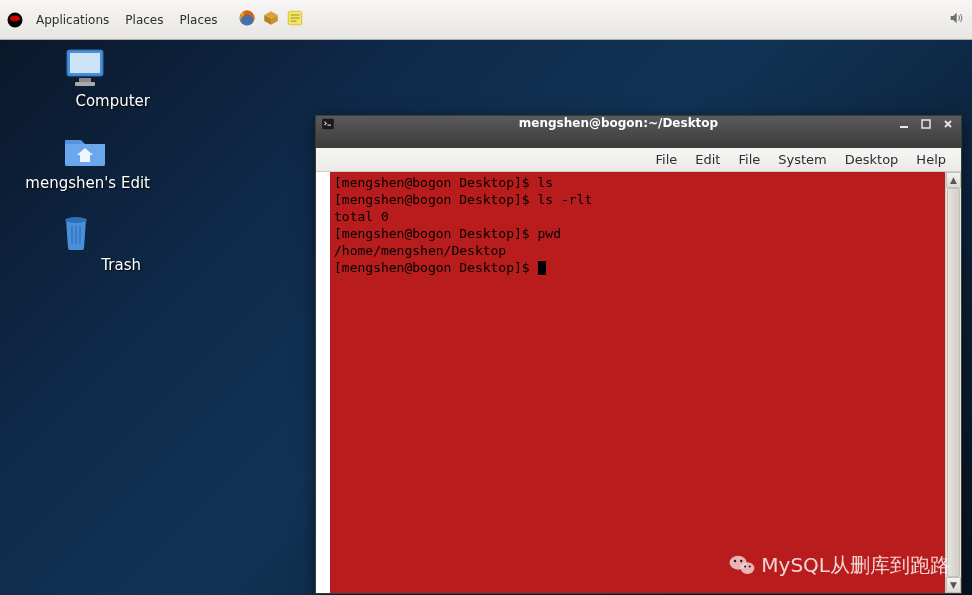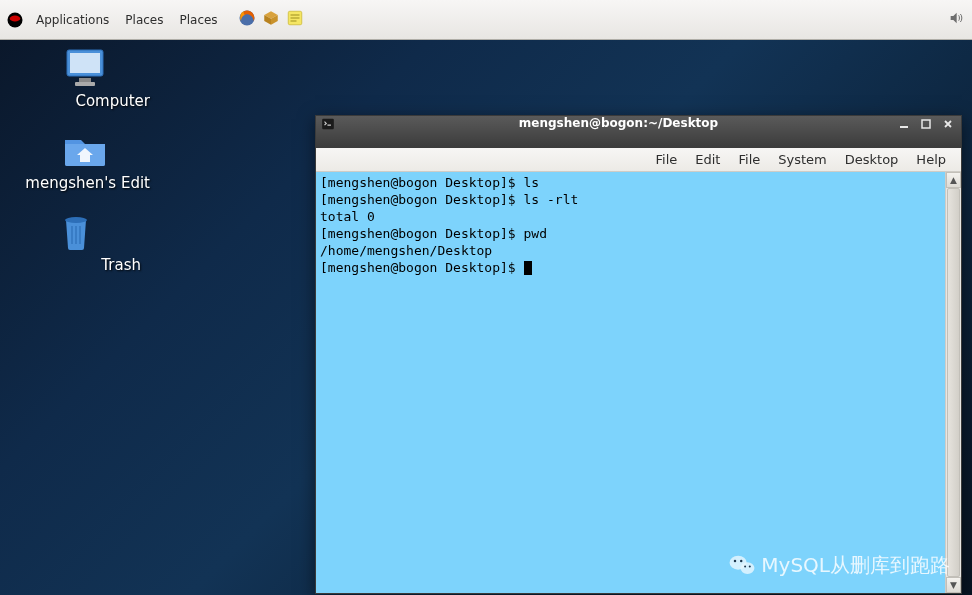--- a/index.html
+++ b/index.html
@@ -116,21 +116,22 @@
     padding: 0 6px;
     justify-content: flex-end;
   }
   .menubar .m-item {
     padding: 0 9px;
     cursor: pointer;
   }
   .term-area {
     flex: 1;
     display: flex;
-    background: #7dd3fc;
+    background: #b91c1c;
+    margin-left: 14px;
   }
   .term-content {
     flex: 1;
     padding: 2px 4px;
     font-family: "DejaVu Sans Mono", "Liberation Mono", monospace;
     font-size: 13px;
     line-height: 17px;
     color: #000;
     white-space: pre;
     overflow: hidden;

